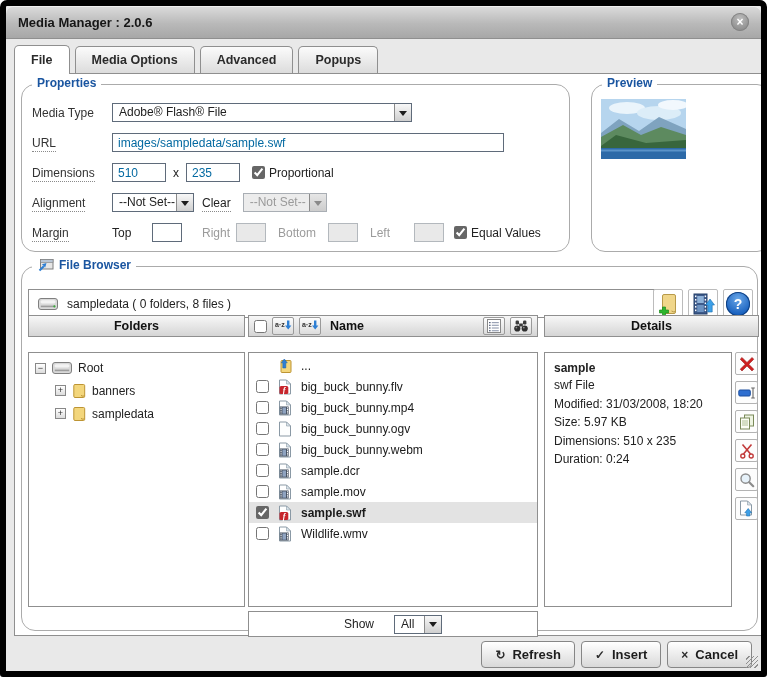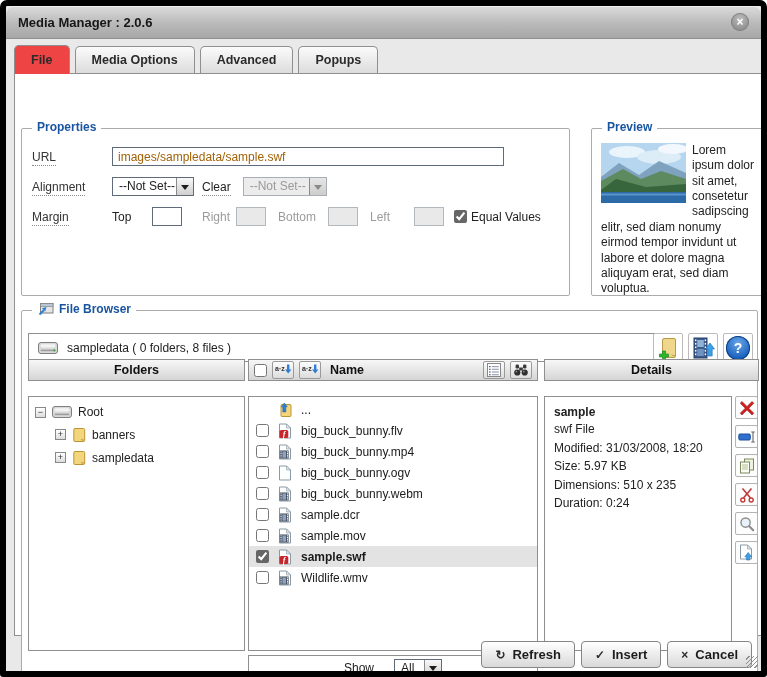--- a/index.html
+++ b/index.html
@@ -22,28 +22,28 @@
                color:#fff; display:flex; align-items:center; justify-content:center;
                font-size:12px; font-weight:bold; cursor:pointer; line-height:1; }
 
   
   .tabbar { position:absolute; top:33px; left:0; right:0; height:34px;
             display:flex; align-items:flex-end; padding-left:8px; gap:5px; z-index:3; }
   .tab { height:27px; padding:0 16px; display:flex; align-items:center;
          background:linear-gradient(#fbfbfb,#dcdcdc); border:1px solid #8f8f8f; border-bottom:none;
          border-radius:5px 5px 0 0; font-weight:bold; font-size:12.5px; color:#2b2b2b;
          cursor:pointer; position:relative; }
-  .tab.active { background:#ef4444; height:29px; margin-bottom:-1px; z-index:4; }
+  .tab.active { background:#ffffff; height:29px; margin-bottom:-1px; z-index:4; }
 
   
   .content { position:absolute; top:67px; left:8px; width:751px; height:563px;
              background:#fff; border:1px solid #8f8f8f; }
 
   
-  .fs { position:absolute; border:1px solid #ababab; border-radius:2px; background:#fff;margin-top:44px; }
+  .fs { position:absolute; border:1px solid #ababab; border-radius:14px; background:#fff; }
   .fs-legend { position:absolute; top:-9px; left:10px; background:#fff; padding:0 5px;
                font-weight:bold; color:#1a55a0; display:flex; align-items:center; gap:5px; }
   #properties-fs { left:6px; top:10px; width:549px; height:168px; padding:18px 0 0 10px; }
   #preview-fs    { left:576px; top:10px; width:180px; height:168px; padding:14px 9px 6px 9px; }
   #fb-fs         { left:6px; top:192px; width:737px; height:365px; }
 
   
   .prow { display:flex; align-items:center; height:19px; margin-bottom:11px; }
   .plabel { width:80px; color:#333; flex:none; }
   .tip { border-bottom:1px dotted #8a8a8a; padding-bottom:1px; }
@@ -52,21 +52,21 @@
   .sel { display:inline-flex; align-items:stretch; border:1px solid #5f6b7a; background:#fff; height:19px; cursor:pointer; }
   .sel .val { padding:1px 6px 0; flex:1; white-space:nowrap; overflow:hidden; }
   .sel .btn { width:17px; flex:none; background:linear-gradient(#f8f8f8,#cfcfcf);
               border-left:1px solid #8a8a8a; display:flex; align-items:center; justify-content:center; }
   .sel .btn::after { content:""; border:4px solid transparent; border-top:5px solid #1c1c1c; margin-top:5px; }
   .sel.disabled { border-color:#a9aeb4; background:#ececec; color:#9a9a9a; }
   .sel.disabled .btn { background:linear-gradient(#e6e6e6,#cdcdcd); }
   .sel.disabled .btn::after { border-top-color:#8a8a8a; }
 
   .txt { border:1px solid #5f6b7a; height:19px; padding:0 5px; font-size:12px;
-         font-family:inherit; color:#a16207; background:#fff; }
+         font-family:inherit; color:#0369a1; background:#fff; }
   .txt:disabled { background:#e9e9e9; border-color:#b3b8bd; }
 
   input[type="checkbox"] { width:13px; height:13px; accent-color:#666; margin:0; }
 
   
   .pimg { float:left; width:85px; height:60px; margin:0 6px 2px 0; }
   .ptext { font-size:12px; line-height:1.28; color:#222; }
 
   
   .pathbar { position:absolute; left:6px; top:22px; width:634px; height:29px;
@@ -147,26 +147,41 @@
     <div class="tab">Media Options</div>
     <div class="tab">Advanced</div>
     <div class="tab">Popups</div>
   </div>
 
   <div class="content">
 
     <div class="fs" id="properties-fs">
       <div class="fs-legend">Properties</div>
 
+      <div class="prow">
+        <span class="plabel">Media Type</span>
+        <div class="sel" style="width:300px;">
+          <span class="val">Adobe® Flash® File</span>
+          <span class="btn"></span>
+        </div>
+      </div>
 
       <div class="prow">
         <span class="plabel"><span class="tip">URL</span></span>
         <input class="txt" style="width: 392px;" value="images/sampledata/sample.swf">
       </div>
 
+      <div class="prow">
+        <span class="plabel"><span class="tip">Dimensions</span></span>
+        <input class="txt" style="width: 54px;" value="510">
+        <span style="margin:0 7px;">x</span>
+        <input class="txt" style="width: 54px;" value="235">
+        <input type="checkbox" style="margin-left: 12px;" checked="checked">
+        <span style="margin-left:4px;">Proportional</span>
+      </div>
 
       <div class="prow">
         <span class="plabel"><span class="tip">Alignment</span></span>
         <div class="sel" style="width:82px;">
           <span class="val">--Not Set--</span>
           <span class="btn"></span>
         </div>
         <span style="margin-left:8px;"><span class="tip">Clear</span></span>
         <div class="sel disabled" style="width:84px; margin-left:12px;">
           <span class="val">--Not Set--</span>
@@ -195,21 +210,20 @@
         <rect width="85" height="60" fill="#b6d5ee"></rect>
         <ellipse cx="26" cy="9" rx="18" ry="6" fill="#eaf4fb"></ellipse>
         <ellipse cx="58" cy="14" rx="22" ry="7" fill="#dcedf8"></ellipse>
         <ellipse cx="72" cy="6" rx="15" ry="5" fill="#f2f8fd"></ellipse>
         <path d="M0 34 L18 20 L38 32 L58 18 L85 30 L85 44 L0 44 Z" fill="#7fa3bf"></path>
         <path d="M0 38 L22 26 L40 36 L60 28 L85 36 L85 48 L0 48 Z" fill="#5d8a5f"></path>
         <path d="M0 47 L15 36 L45 44 L85 41 L85 52 L0 52 Z" fill="#38663c"></path>
         <rect y="49" width="85" height="11" fill="#2d6aa8"></rect>
         <rect y="50.5" width="85" height="2" fill="#5b93c9"></rect>
       </svg>
-      <span class="ptext">Lorem ipsum dolor sit amet, consetetur sadipscing elitr, sed diam nonumy eirmod tempor invidunt ut labore et dolore magna aliquyam erat, sed diam voluptua.</span>
     </div>
 
     <div class="fs" id="fb-fs">
       <div class="fs-legend">
         <svg width="17" height="14">
           <rect x="3.5" y="1.5" width="12.5" height="9.5" fill="#e6e6e6" stroke="#7f7f7f"></rect>
           <rect x="3.5" y="1.5" width="12.5" height="3" fill="#b9c6d6" stroke="#7f7f7f" stroke-width="0.6"></rect>
           <path d="M2.5 12.5 L6.8 8.2" stroke="#2e7fd4" stroke-width="2"></path>
           <path d="M9.5 5 L8.2 9.6 L4.9 6.3 Z" fill="#2e7fd4"></path>
         </svg>

